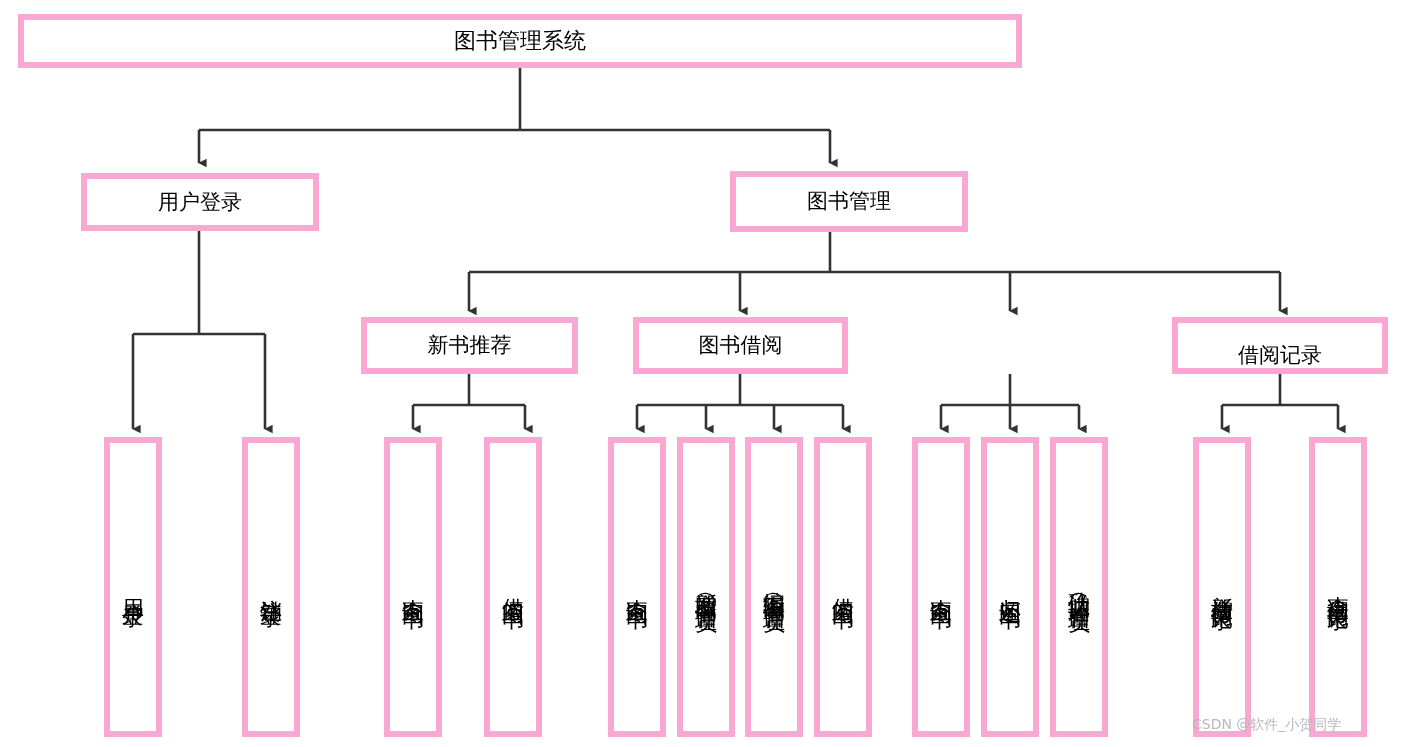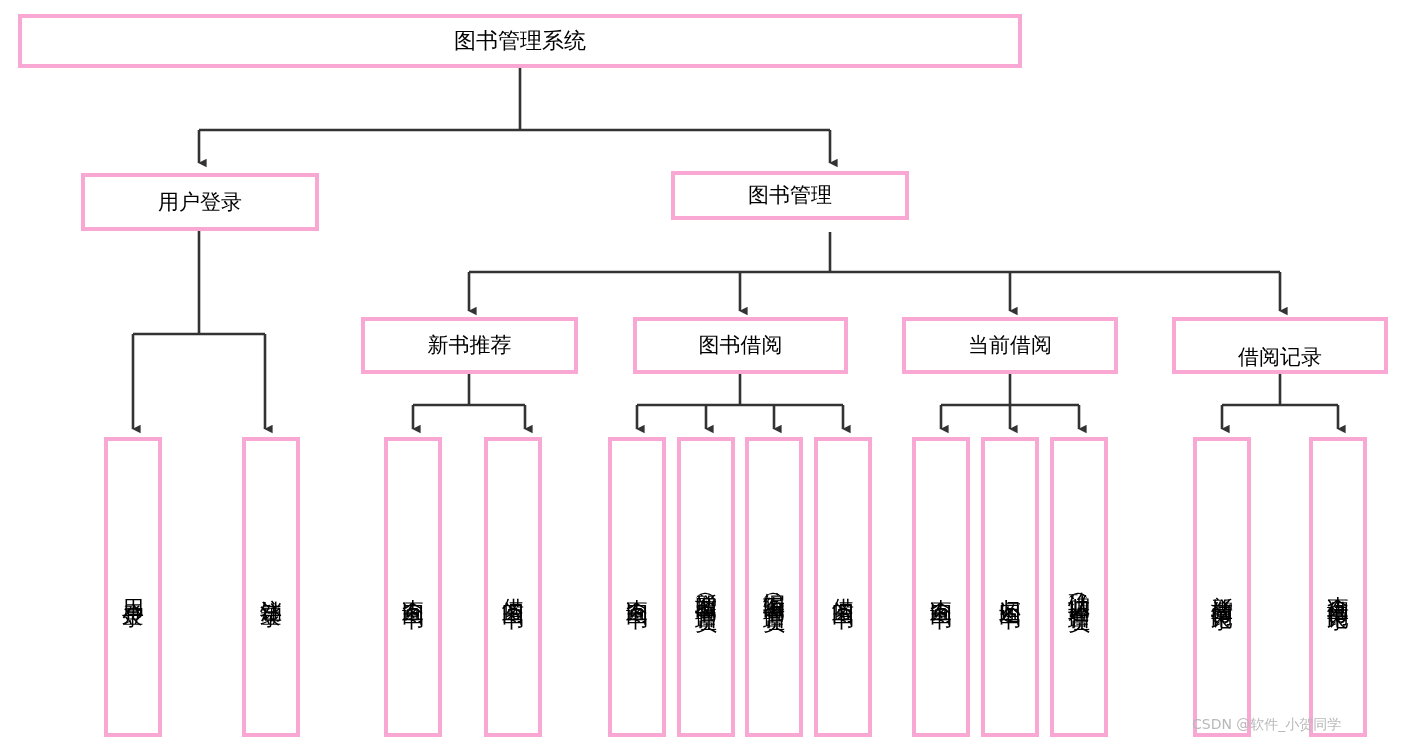--- a/index.html
+++ b/index.html
@@ -23,21 +23,21 @@
     position: absolute;
     left: 0;
     top: 0;
     width: 1405px;
     height: 747px;
     pointer-events: none;
   }
   .node {
     position: absolute;
     box-sizing: border-box;
-    border: 4px solid #f9a8d4;
+    border: 6px solid #f9a8d4;
     background: #ffffff;
     display: flex;
     align-items: center;
     justify-content: center;
   }
   .node-label {
     color: #000000;
     white-space: nowrap;
     line-height: 1.25;
   }
@@ -125,35 +125,32 @@
   </svg>
 
   <div class="node root horiz" style="left:18px; top:14px; width:1004px; height:54px;">
     <span class="node-label">图书管理系统</span>
   </div>
 
   <div class="node horiz" style="left:81px; top:173px; width:238px; height:58px;">
     <span class="node-label">用户登录</span>
   </div>
 
-  <div class="node horiz" style="left:671px; top:171px; width:238px; height:49px;">
+  <div class="node horiz" style="left:730px; top:171px; width:238px; height:61px;">
     <span class="node-label">图书管理</span>
   </div>
 
   <div class="node horiz" style="left:361px; top:317px; width:217px; height:57px;">
     <span class="node-label">新书推荐</span>
   </div>
 
   <div class="node horiz" style="left:633px; top:317px; width:215px; height:57px;">
     <span class="node-label">图书借阅</span>
   </div>
 
-  <div class="node horiz" style="left:902px; top:317px; width:216px; height:57px;">
-    <span class="node-label">当前借阅</span>
-  </div>
 
   <div class="node horiz" style="left:1172px; top:317px; width:216px; height:57px;align-items:flex-end;">
     <span class="node-label">借阅记录</span>
   </div>
 
   <div class="node vert" style="left:104px; top:437px; width:58px; height:300px;">
     <span class="node-label">用户登录</span>
   </div>
 
   <div class="node vert" style="left:242px; top:437px; width:58px; height:300px;">

